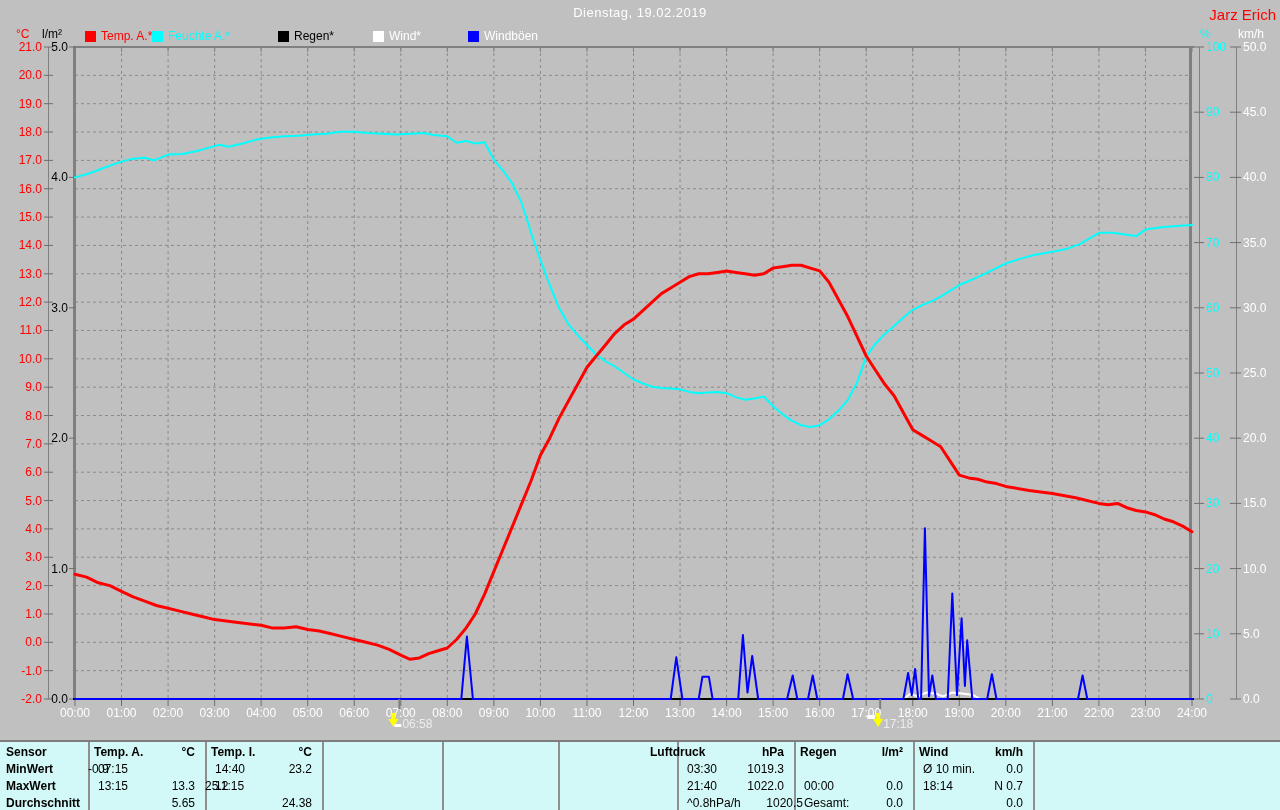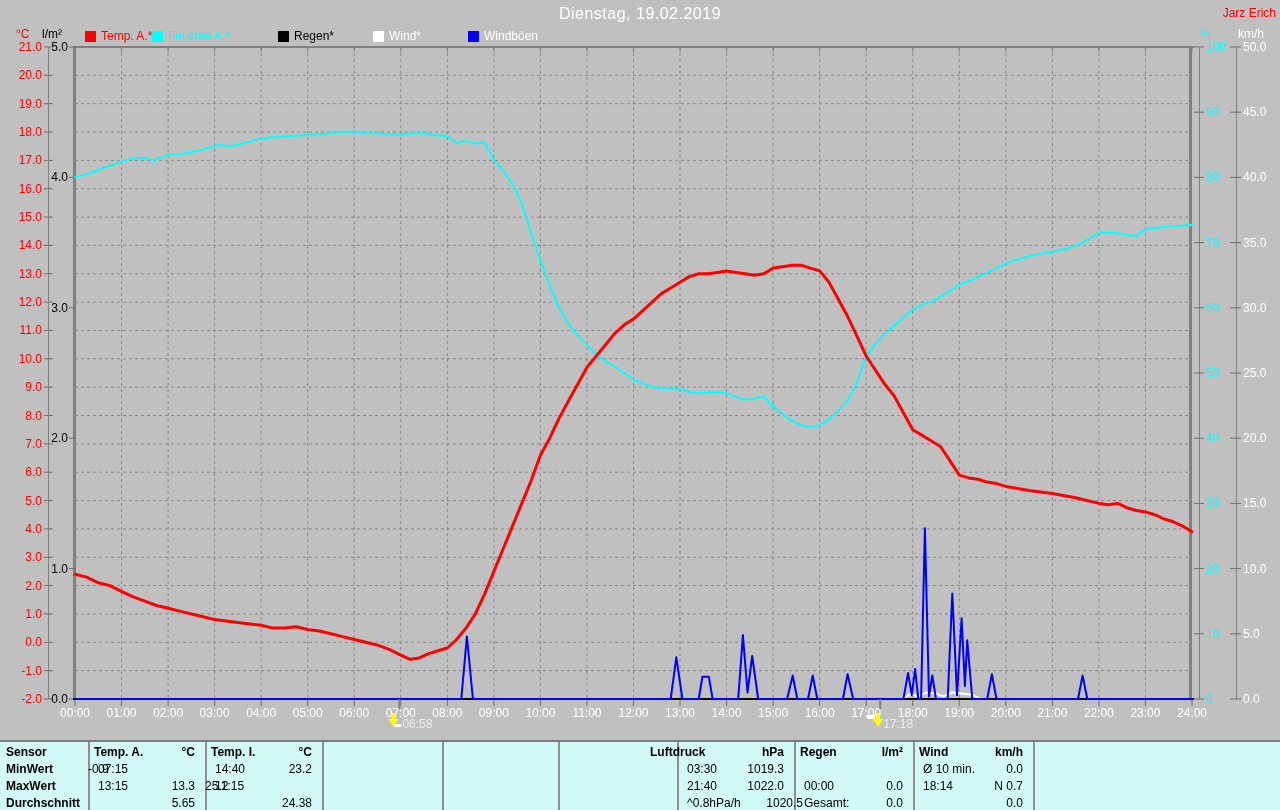--- a/index.html
+++ b/index.html
@@ -1,20 +1,20 @@
 <!DOCTYPE html>
 <html><head>
 <meta charset="utf-8">
 <style>
   html,body{margin:0;padding:0;background:#c0c0c0;}
   #app{position:relative;width:1280px;height:810px;background:#c0c0c0;overflow:hidden;
        font-family:"Liberation Sans",sans-serif;}
   .abs{position:absolute;white-space:nowrap;}
-  #page-title{left:0;right:0;top:5px;text-align:center;color:#ffffff;font-size:16px;letter-spacing:.5px;}
-  #station-owner{right:4px;top:6px;color:#ff0000;font-size:12px;}
+  #page-title{left:0;right:0;top:5px;text-align:center;color:#ffffff;font-size:13px;letter-spacing:.5px;}
+  #station-owner{right:4px;top:6px;color:#ff0000;font-size:15px;}
   .unit-label{font-size:12px;top:27px;}
   #unit-temp{left:16px;color:#ff0000;}
   #unit-rain{left:42px;color:#000000;}
   #unit-hum{left:1200px;color:#00ffff;}
   #unit-wind{left:1238px;color:#ffffff;}
   .legend-item{position:absolute;top:29px;height:14px;display:flex;align-items:center;gap:5px;font-size:12px;}
   .swatch{width:11px;height:11px;display:inline-block;flex:0 0 auto;}
   #chart-svg{position:absolute;left:0;top:0;}
   #sensor-table{position:absolute;left:0;top:740px;width:1280px;height:70px;background:#d2f9f7;
         border-top:2px solid #7d7d7d;}

